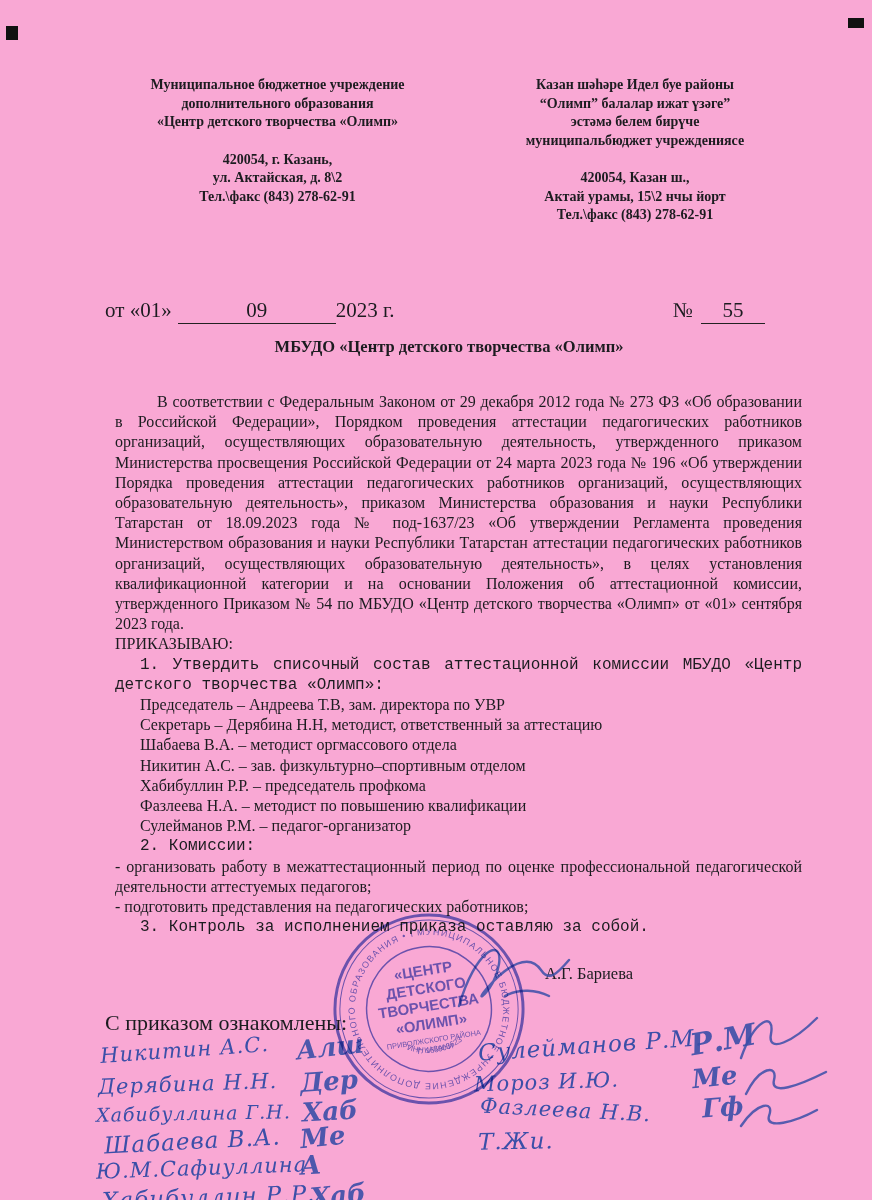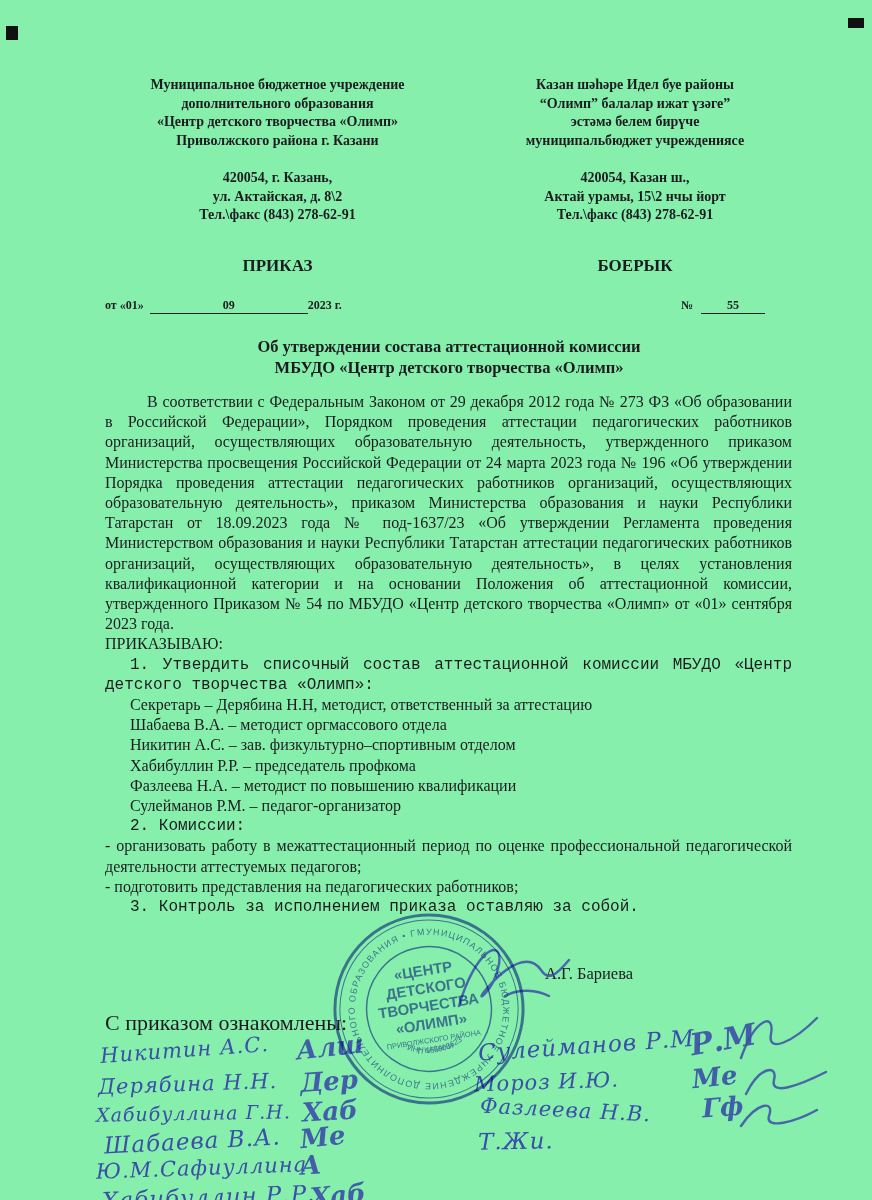--- a/index.html
+++ b/index.html
@@ -1,18 +1,18 @@
 <!DOCTYPE html>
 <html><head>
 <meta charset="utf-8">
 <style>
   html, body { margin:0; padding:0; background:#e8e8e8; }
   .page {
     position:relative; width:872px; height:1200px; margin:0 auto;
-    background:#86efac; overflow:hidden;
+    background:#f9a8d4; overflow:hidden;
     font-family:"Liberation Serif", serif; color:#1c1c20;
   }
   
   .artifact { position:absolute; background:#111; }
   .artifact.tl { left:6px; top:26px; width:12px; height:14px; }
   .artifact.tr { left:848px; top:18px; width:16px; height:10px; }
 
   
   .letterhead { position:absolute; top:76px; left:95px; width:700px;
     display:flex; justify-content:space-between; }
@@ -21,32 +21,32 @@
   .lh-col.right { width:320px; }
   .lh-addr { margin-top:19px; }
 
   
   .heading-row { position:absolute; top:256px; left:95px; width:700px;
     display:flex; justify-content:space-between; font-weight:bold; font-size:17px; }
   .heading-row .h-col { width:365px; text-align:center; }
   .heading-row .h-col.right { width:320px; }
 
   .date-row { position:absolute; top:298px; left:105px; width:688px;
-    display:flex; justify-content:space-between; font-weight:bold; font-size:12px; }
+    display:flex; justify-content:space-between; font-weight:normal; font-size:21px; }
   .u-fill { display:inline-block; text-align:center; border-bottom:1.5px solid #222;
     padding:0 4px; }
   .u-fill.month { min-width:150px; margin-left:6px; }
   .u-fill.num { min-width:56px; margin-left:8px; }
   .num-box { margin-right:28px; }
 
   .subject { position:absolute; top:336px; left:105px; width:688px;
     text-align:center; font-weight:bold; font-size:16.5px; line-height:21px; }
 
   
-  .body-text { position:absolute; top:392px; left:105px; width:687px;
+  .body-text { position:absolute; top:392px; left:115px; width:687px;
     font-size:16px; line-height:20.2px; }
   .body-text p { margin:0; }
   .justify { text-align:justify; }
   .indent { text-indent:42px; }
   .item-indent { text-indent:25px;font-family:Liberation Mono, monospace; }
   .member-line { padding-left:25px; }
 
   .director-row { position:absolute; top:964px; left:105px; width:687px; font-size:16.5px; }
   .director-name { position:absolute; left:440px; top:0; }
   .ack-label { position:absolute; top:1010px; left:105px; font-size:22px; }
@@ -70,64 +70,59 @@
 <div class="page">
 
   <div class="artifact tl"></div>
   <div class="artifact tr"></div>
 
   <header class="letterhead">
     <div class="lh-col left">
       <div>Муниципальное бюджетное учреждение</div>
       <div>дополнительного образования</div>
       <div>«Центр детского творчества «Олимп»</div>
-      <div>Приволжского района г. Казани</div>
       <div class="lh-addr">
         <div>420054, г. Казань,</div>
         <div>ул. Актайская, д. 8\2</div>
         <div>Тел.\факс (843) 278-62-91</div>
       </div>
     </div>
     <div class="lh-col right">
       <div>Казан шәһәре Идел буе районы</div>
       <div>“Олимп” балалар ижат үзәге”</div>
       <div>эстәмә белем бирүче</div>
       <div>муниципальбюджет учреждениясе</div>
       <div class="lh-addr">
         <div>420054, Казан ш.,</div>
         <div>Актай урамы, 15\2 нчы йорт</div>
         <div>Тел.\факс (843) 278-62-91</div>
       </div>
     </div>
   </header>
 
-  <div class="heading-row">
-    <div class="h-col">ПРИКАЗ</div>
-    <div class="h-col right">БОЕРЫК</div>
-  </div>
 
   <div class="date-row">
     <div>
       <span>от «01»</span><span class="u-fill month">09</span><span>2023 г.</span>
     </div>
     <div class="num-box">
       <span>№</span><span class="u-fill num">55</span>
     </div>
   </div>
 
   <div class="subject">
-    <div>Об утверждении состава аттестационной комиссии</div>
     <div>МБУДО «Центр детского творчества «Олимп»</div>
   </div>
 
   <main class="body-text">
     <p class="justify indent">В соответствии с Федеральным Законом от 29 декабря 2012 года № 273 ФЗ «Об образовании в Российской Федерации», Порядком проведения аттестации педагогических работников организаций, осуществляющих образовательную деятельность, утвержденного приказом Министерства просвещения Российской Федерации от 24 марта 2023 года № 196 «Об утверждении Порядка проведения аттестации педагогических работников организаций, осуществляющих образовательную деятельность», приказом Министерства образования и науки Республики Татарстан от 18.09.2023 года № под-1637/23 «Об утверждении Регламента проведения Министерством образования и науки Республики Татарстан аттестации педагогических работников организаций, осуществляющих образовательную деятельность», в целях установления квалификационной категории и на основании Положения об аттестационной комиссии, утвержденного Приказом № 54 по МБУДО «Центр детского творчества «Олимп» от «01» сентября 2023 года.</p>
     <p>ПРИКАЗЫВАЮ:</p>
     <p class="justify item-indent">1.  Утвердить списочный состав аттестационной комиссии МБУДО «Центр детского творчества «Олимп»:</p>
     <div>
+      <div class="member-line">Председатель – Андреева Т.В, зам. директора по УВР</div>
       <div class="member-line">Секретарь – Дерябина Н.Н, методист, ответственный за аттестацию</div>
       <div class="member-line">Шабаева В.А. – методист оргмассового отдела</div>
       <div class="member-line">Никитин А.С. – зав. физкультурно–спортивным отделом</div>
       <div class="member-line">Хабибуллин Р.Р. – председатель профкома</div>
       <div class="member-line">Фазлеева Н.А. – методист по повышению квалификации</div>
       <div class="member-line">Сулейманов Р.М. – педагог-организатор</div>
     </div>
     <p class="item-indent">2.  Комиссии:</p>
     <p class="justify">- организовать работу в межаттестационный период по оценке профессиональной педагогической деятельности аттестуемых педагогов;</p>
     <p class="justify">- подготовить представления на педагогических работников;</p>

